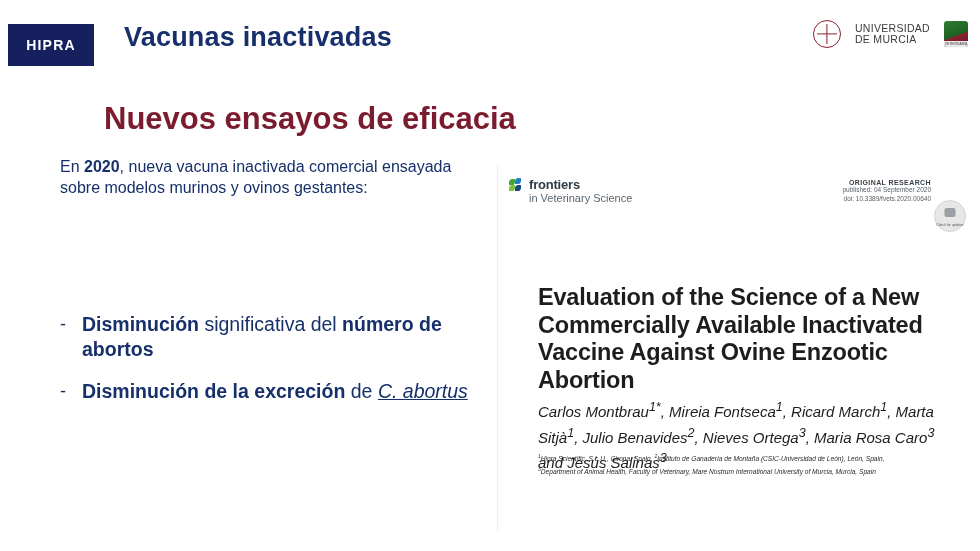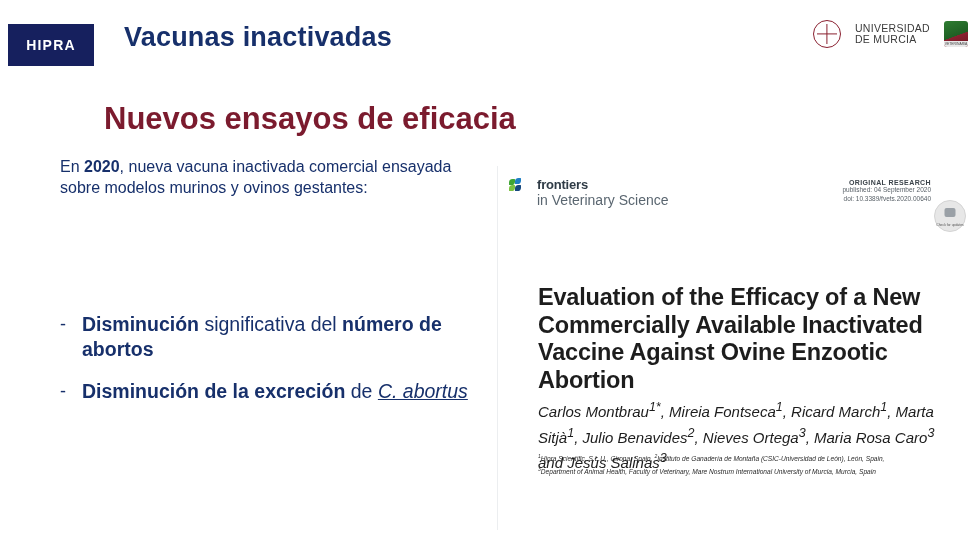--- a/index.html
+++ b/index.html
@@ -180,21 +180,21 @@
   .paper-head {
     position: relative;
     height: 74px;
   }
   .frontiers-mark {
     position: absolute;
     left: 11px;
     top: 12px;
     display: flex;
     align-items: flex-start;
-    gap: 13px;
+    gap: 5px;
   }
   .leaf-cluster {
     position: relative;
     width: 15px;
     height: 16px;
     flex: 0 0 15px;
   }
   .leaf-cluster i {
     position: absolute;
     width: 6px;
@@ -207,21 +207,21 @@
   .leaf-cluster i:nth-child(3){ left:0;  top:7px;  background:#7cc242; }
   .leaf-cluster i:nth-child(4){ left:6px;top:7px;  background:#17487e; }
   .frontiers-text .ft1 {
     font-size: 13px;
     color: #2f3b46;
     font-weight: bold;
     letter-spacing: -0.2px;
     line-height: 1.05;
   }
   .frontiers-text .ft2 {
-    font-size: 14px;
+    font-size: 11px;
     color: #5a6670;
     line-height: 1.2;
   }
 
   .paper-meta {
     position: absolute;
     right: 44px;
     top: 13px;
     text-align: right;
     color: #575f66;
@@ -359,16 +359,16 @@
       <div class="m2">published: 04 September 2020</div>
       <div class="m3">doi: 10.3389/fvets.2020.00640</div>
     </div>
 
     <div class="crossmark">
       <div class="cm-dot"></div>
       <div class="cm-label">Check for updates</div>
     </div>
   </div>
 
-  <div class="paper-title">Evaluation of the Efficacy of a New Commercially Available Inactivated Vaccine Against Ovine Enzootic Abortion</div>
+  <div class="paper-title">Evaluation of the Science of a New Commercially Available Inactivated Vaccine Against Ovine Enzootic Abortion</div>
   <div class="paper-authors">Carlos Montbrau<sup>1*</sup>, Mireia Fontseca<sup>1</sup>, Ricard March<sup>1</sup>, Marta Sitjà<sup>1</sup>, Julio Benavides<sup>2</sup>, Nieves Ortega<sup>3</sup>, Maria Rosa Caro<sup>3</sup> and Jesús Salinas<sup>3</sup></div>
   <div class="paper-affils"><sup>1</sup>Hipra Scientific, S.L.U., Girona, Spain, <sup>2</sup>Instituto de Ganadería de Montaña (CSIC-Universidad de León), León, Spain,<br><sup>3</sup>Department of Animal Health, Faculty of Veterinary, Mare Nostrum International University of Murcia, Murcia, Spain</div>
 </div>
 
 </body></html>

